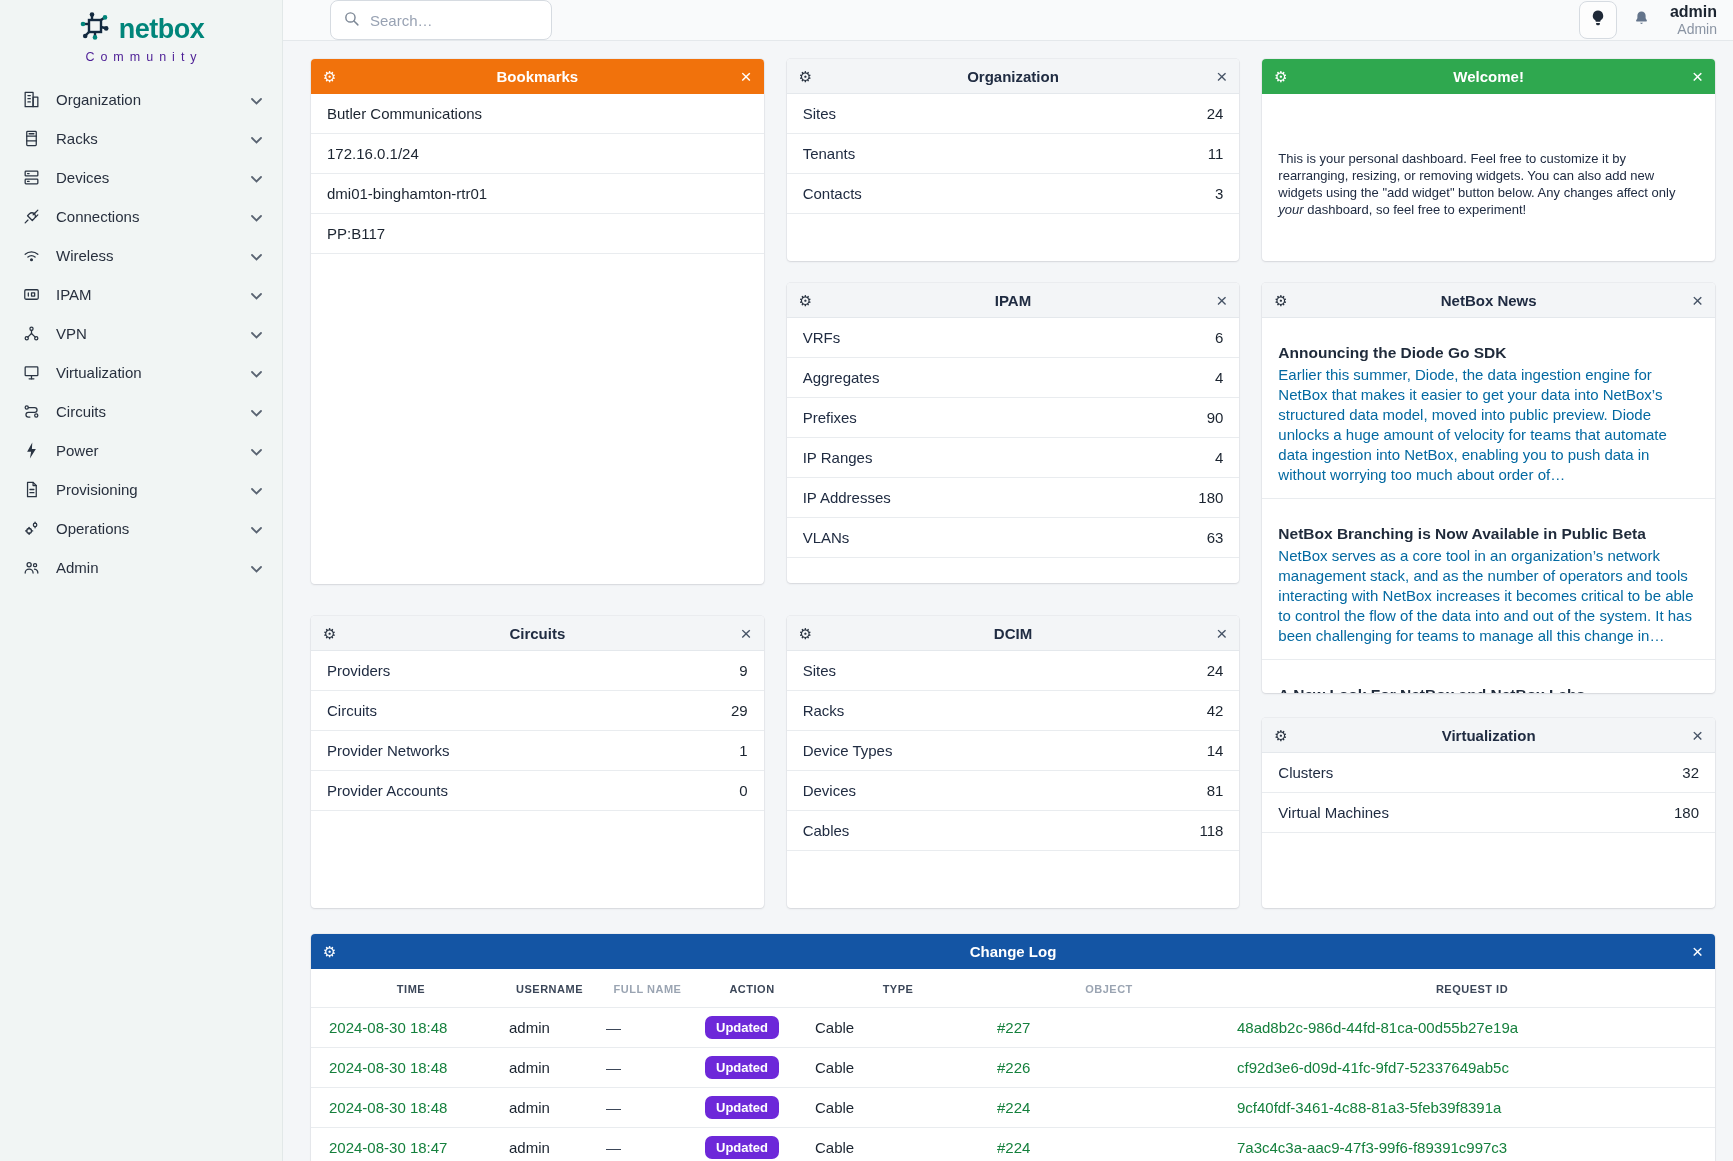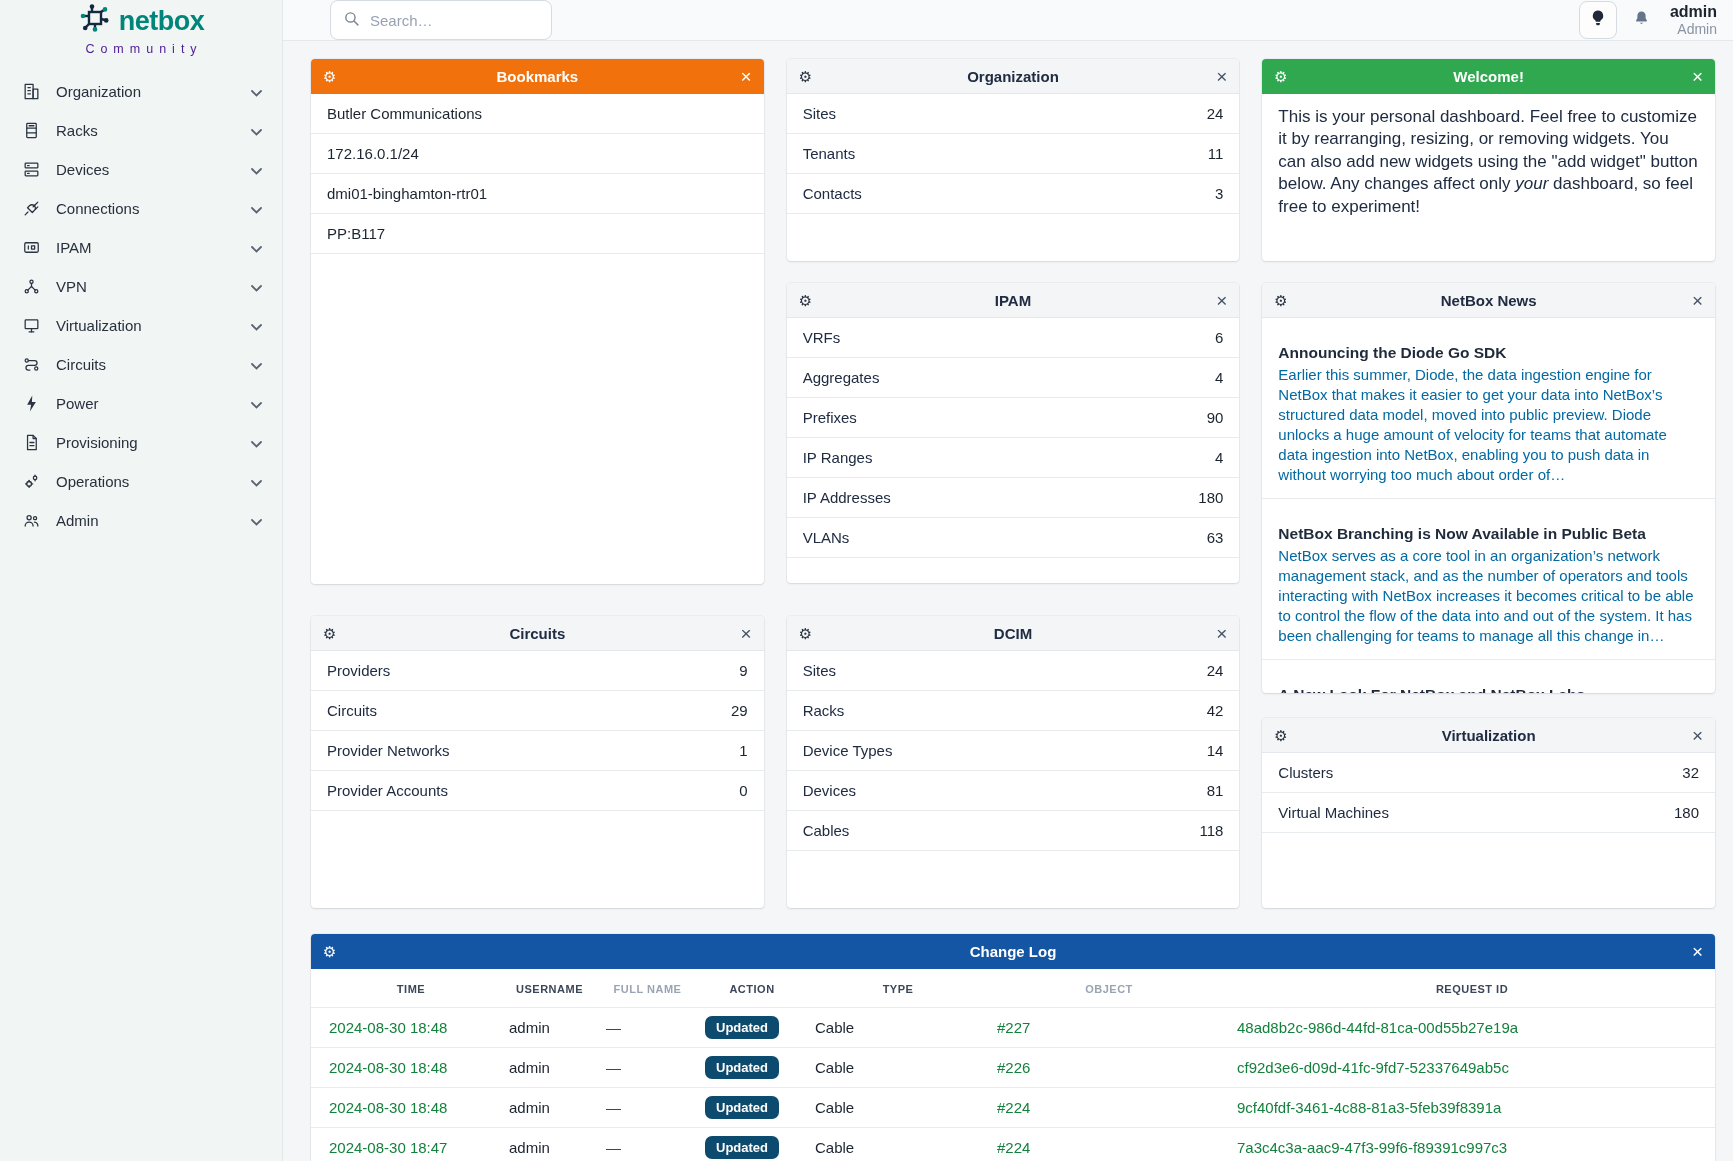--- a/index.html
+++ b/index.html
@@ -2,21 +2,21 @@
 <html><head>
 <meta charset="utf-8">
 <style>
   * { margin:0; padding:0; box-sizing:border-box; }
   html,body { width:1733px; height:1161px; overflow:hidden; }
   body { font-family:"Liberation Sans","DejaVu Sans",sans-serif; background:#f4f6f8; color:#202c42; }
   #app { position:relative; width:1733px; height:1161px; display:flex; }
 
   
   .sidebar { width:283px; min-width:283px; height:100%; background:#f1f5f4; border-right:1px solid #e2e8e8; }
-  .brand { display:flex; flex-direction:column; align-items:center; padding-top:2px; }
+  .brand { display:flex; flex-direction:column; align-items:center; padding-top:10px; }
   .brand-row { display:flex; align-items:center; gap:7px; }
   .brand-name { font-size:27px; font-weight:700; color:#00857a; letter-spacing:-0.5px; }
   .brand-sub { margin-top:2px; font-size:12.5px; font-weight:500; letter-spacing:6px; color:#4c1d95; padding-left:6px; }
   .menu { list-style:none; margin-top:16px; }
   .menu-item { display:flex; align-items:center; height:39px; padding:0 20px 0 22px; cursor:pointer; }
   .menu-item .mi-icon { width:19px; height:19px; margin-right:15px; display:flex; align-items:center; justify-content:center; }
   .menu-item .mi-icon svg { stroke:#2a3442; fill:none; stroke-width:1.6; stroke-linecap:round; stroke-linejoin:round; }
   .menu-item .mi-label { font-size:15px; color:#28303e; }
   .menu-item .chev { margin-left:auto; }
   .chev svg { stroke:#5a6472; fill:none; stroke-width:1.8; stroke-linecap:round; }
@@ -54,37 +54,37 @@
   .h-bookmarks{height:525px} .h-circuits{height:292px; margin-top:32px}
   .h-org{height:202px} .h-ipam{height:300px; margin-top:22px} .h-dcim{height:292px; margin-top:33px}
   .h-welcome{height:202px} .h-news{height:410px; margin-top:22px} .h-virt{height:190px; margin-top:25px}
 
   .stat-row { height:40px; display:flex; align-items:center; justify-content:space-between; padding:0 16px; border-bottom:1px solid #e9ecef; cursor:pointer; }
   .stat-label { font-size:15px; color:#202c42; }
   .stat-value { font-size:15px; font-weight:500; color:#1b2430; }
 
   .bm-row { height:40px; display:flex; align-items:center; padding:0 16px; border-bottom:1px solid #e9ecef; font-size:15px; color:#1b2430; cursor:pointer; }
 
-  .welcome-body { padding:12px 16px; font-size:17px; line-height:1.32; color:#202c42; }
+  .welcome-body { padding:12px 16px; font-size:13px; line-height:1.32; color:#202c42;margin-top:44px; }
   .it { font-style:italic; }
 
   .news-item { padding:10px 16px 13px; }
   .news-item + .news-item { border-top:1px solid #e9ecef; }
   .news-title { font-size:15.5px; font-weight:600; color:#1f2a3a; margin-bottom:3px; cursor:pointer;margin-top:16px; }
   .news-excerpt { font-size:15px; line-height:20px; color:#0369a1; }
 
   
   .changelog { margin-top:26px; height:300px; }
   .cl-table { width:100%; border-collapse:collapse; table-layout:fixed; }
   .cl-table th { text-align:center; font-size:11px; font-weight:700; letter-spacing:.5px; color:#3b4658; padding:14px 8px 12px; white-space:nowrap; }
   .cl-table th.muted { color:#9aa4b2; }
   .cl-table td { height:40px; padding:0 8px; font-size:15px; color:#1b2430; border-top:1px solid #e9ecef; white-space:nowrap; overflow:hidden; }
   .cl-table th:first-child, .cl-table td:first-child { padding-left:18px; }
   .teal { color:#15803d; cursor:pointer; }
-  .badge { display:inline-block; background:#0c4a6e; color:#fff; border-radius:7px; padding:5px 11px; font-size:13px; font-weight:600; line-height:1; }
+  .badge { display:inline-block; background:#6d28d9; color:#fff; border-radius:7px; padding:5px 11px; font-size:13px; font-weight:600; line-height:1; }
   .dash-val { color:#3b4658; }
 </style>
 </head>
 <body>
 
 <div id="app">
 
   <nav class="sidebar">
     <div class="brand">
       <div class="brand-row">
@@ -160,20 +160,33 @@
         <span class="mi-icon">
             <svg width="19" height="19" viewBox="0 0 24 24">
               <line x1="4" y1="20" x2="7.5" y2="16.5"></line>
               <path d="M7 11l6 6 2.5-2.5a4.2 4.2 0 0 0-6-6z"></path>
               <line x1="14" y1="10" x2="17" y2="7"></line>
               <line x1="17" y1="13" x2="20" y2="10"></line>
               <line x1="20" y1="4" x2="16.5" y2="7.5"></line>
             </svg>
           </span>
         <span class="mi-label">Connections</span>
+        <span class="chev"><svg width="11" height="7" viewBox="0 0 11 7">
+              <polyline points="1,1 5.5,5.5 10,1"></polyline>
+            </svg></span>
+      </li>
+      <li class="menu-item">
+        <span class="mi-icon">
+            <svg width="19" height="19" viewBox="0 0 24 24">
+              <path d="M4 10.5a12 12 0 0 1 16 0"></path>
+              <path d="M7.5 14a7 7 0 0 1 9 0"></path>
+              <circle cx="12" cy="17.5" r="1.1" fill="#2a3442"></circle>
+            </svg>
+          </span>
+        <span class="mi-label">Wireless</span>
         <span class="chev"><svg width="11" height="7" viewBox="0 0 11 7">
               <polyline points="1,1 5.5,5.5 10,1"></polyline>
             </svg></span>
       </li>
       <li class="menu-item">
         <span class="mi-icon">
             <svg width="19" height="19" viewBox="0 0 24 24">
               <rect x="3.5" y="6" width="17" height="12" rx="1.5"></rect>
               <line x1="8" y1="10" x2="8" y2="14"></line>
               <rect x="12" y="10" width="4" height="4"></rect>

